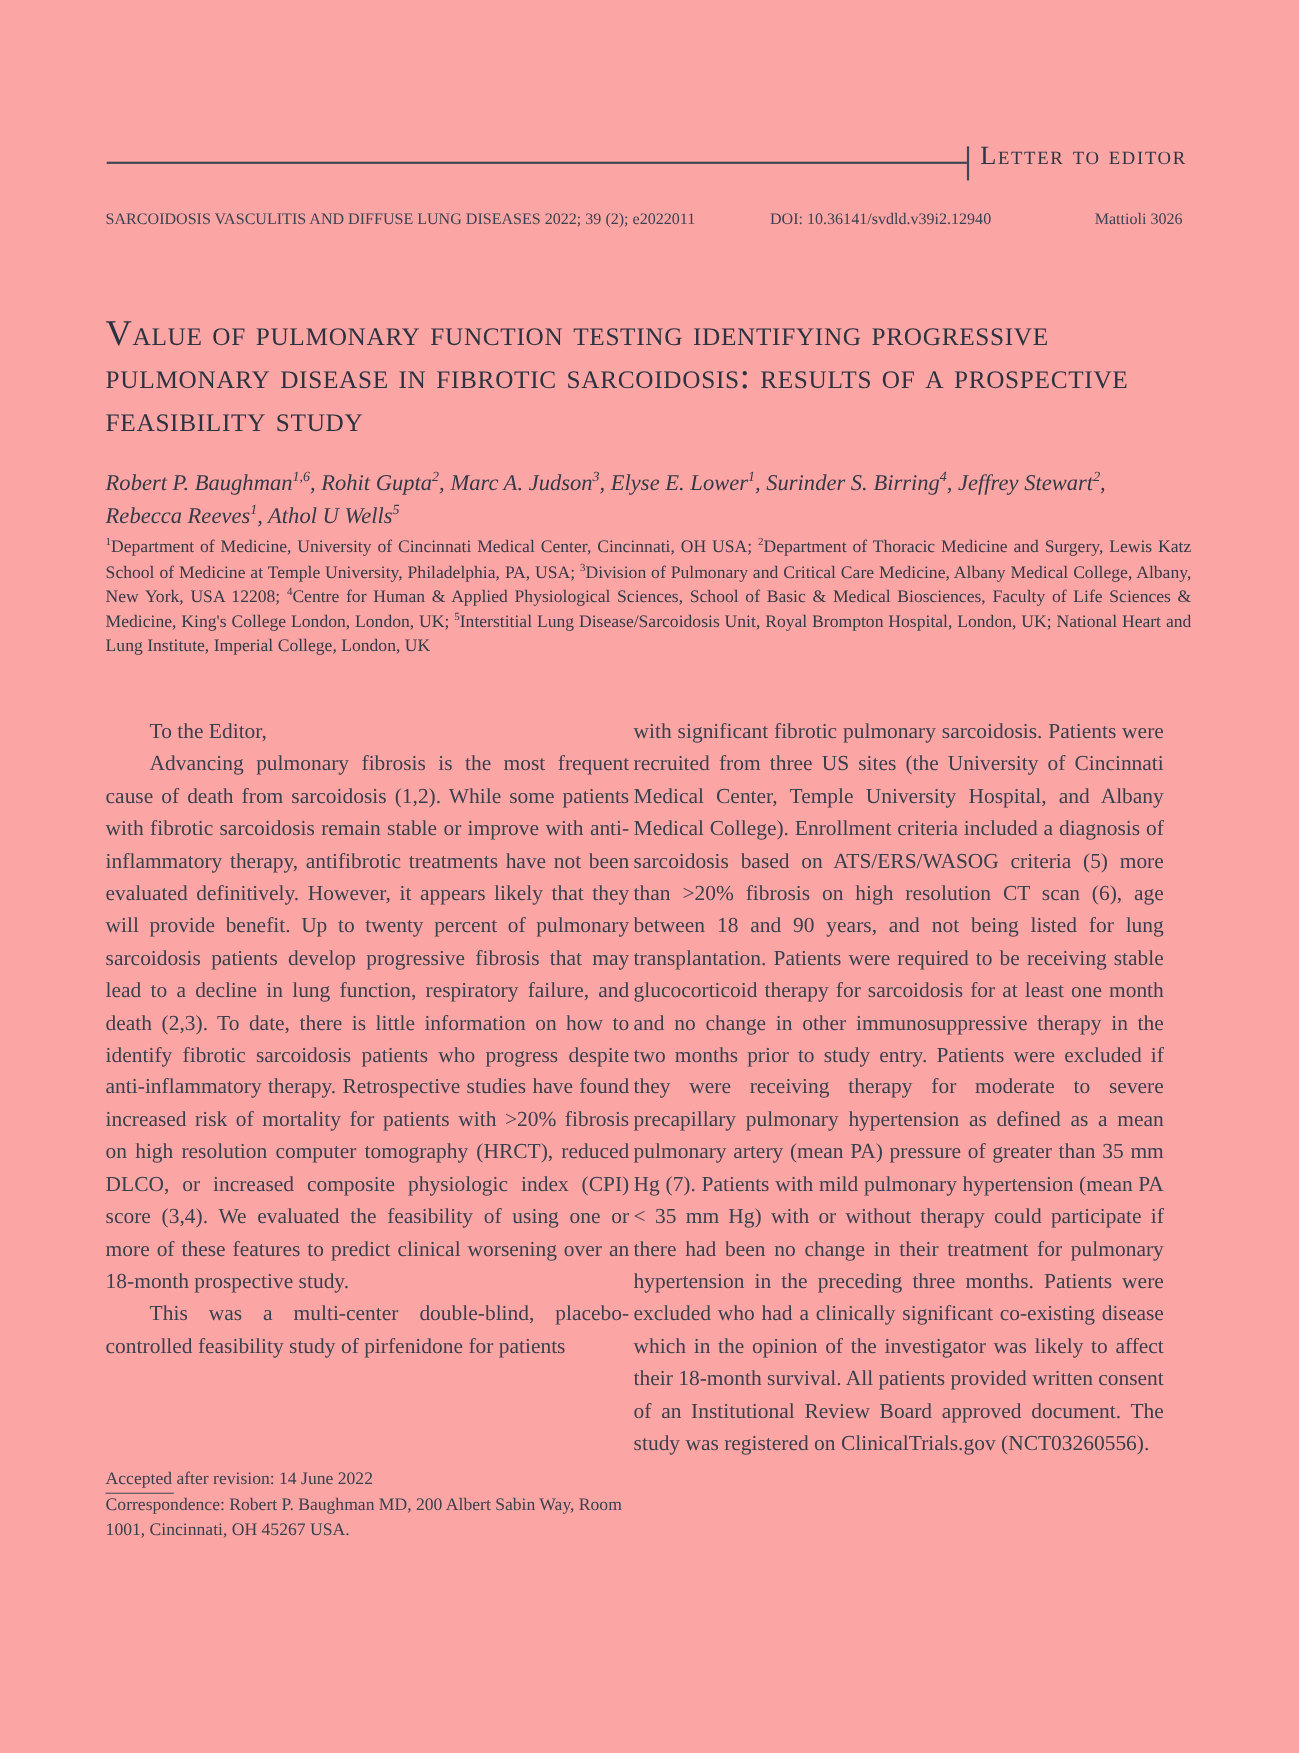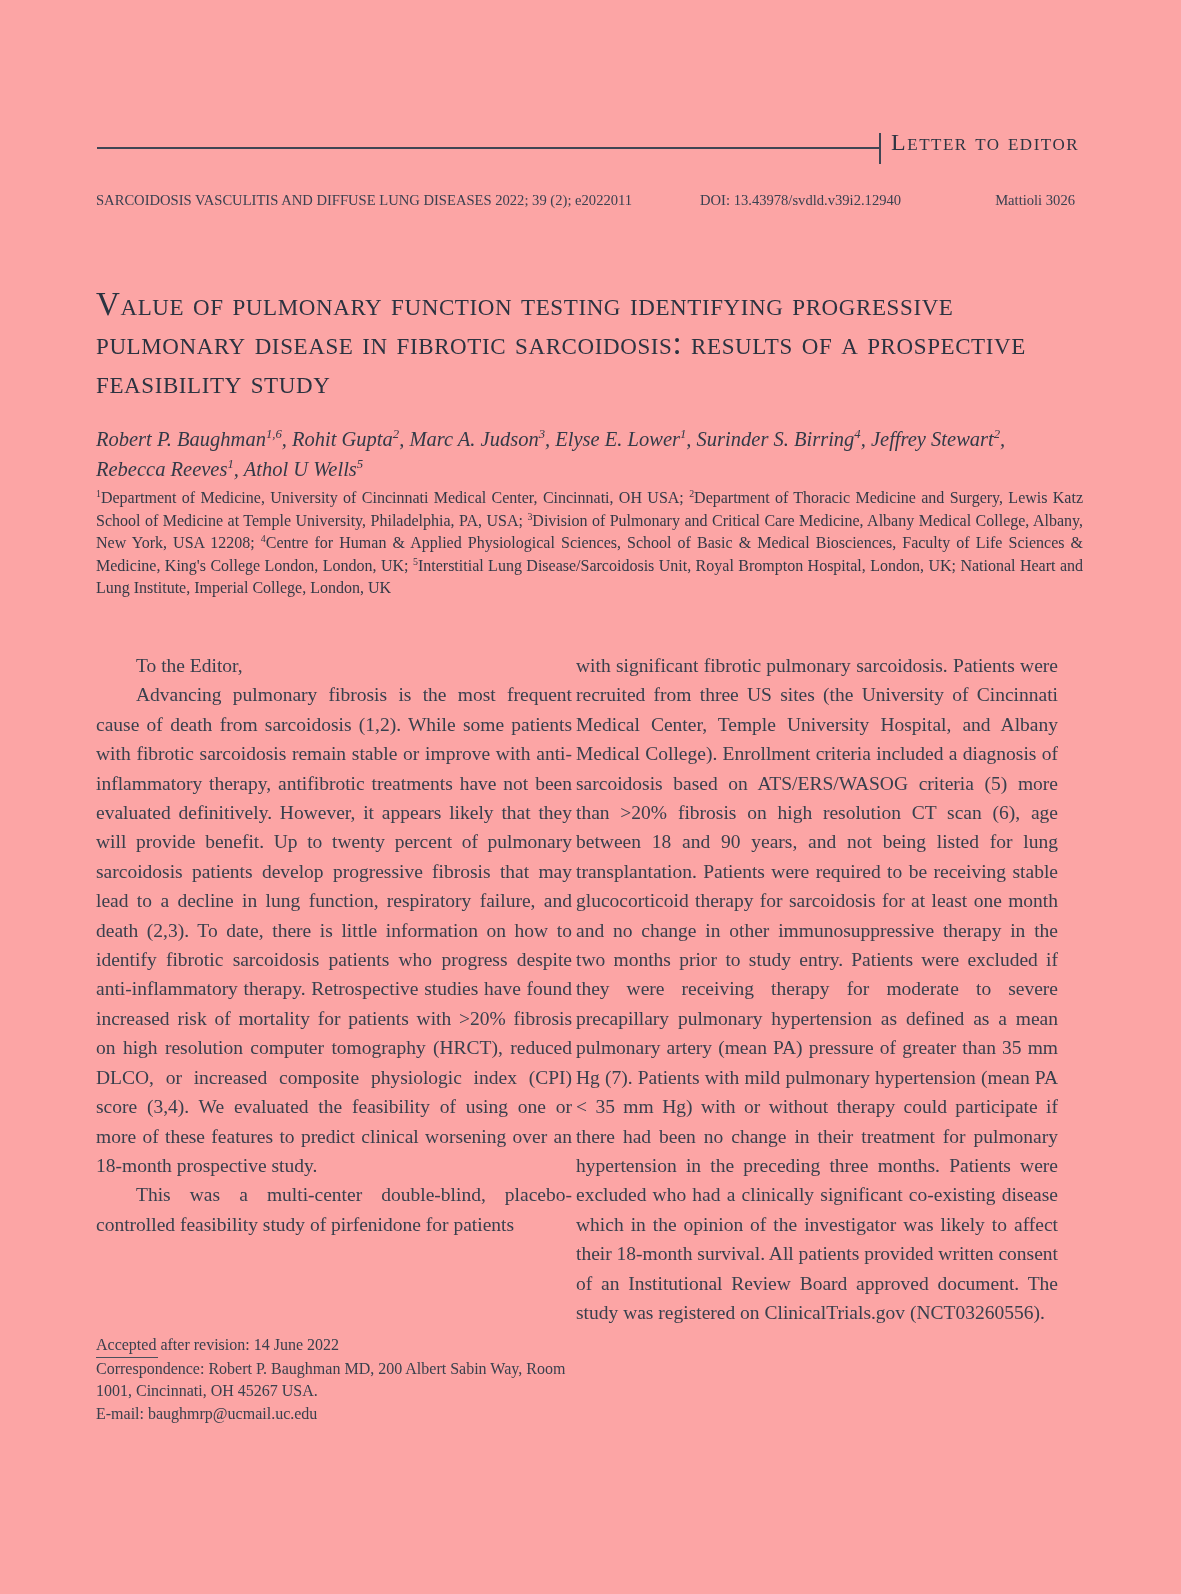--- a/index.html
+++ b/index.html
@@ -83,21 +83,21 @@
 <body>
 
 <div class="page">
 
   <div class="header-rule"></div>
   <div class="header-tick"></div>
   <div class="section-label">Letter to editor</div>
 
   <div class="journal-row">
     <span class="journal-name">SARCOIDOSIS VASCULITIS AND DIFFUSE LUNG DISEASES 2022; 39 (2); e2022011</span>
-    <span class="journal-doi">DOI: 13.43978/svdld.v39i2.12940</span>
+    <span class="journal-doi">DOI: 10.36141/svdld.v39i2.12940</span>
     <span class="journal-pub">Mattioli 3026</span>
   </div>
 
   <div class="article-title">Value of pulmonary function testing identifying progressive pulmonary disease in fibrotic sarcoidosis: results of a prospective feasibility study</div>
 
   <div class="author-line">Robert P. Baughman<sup>1,6</sup>, Rohit Gupta<sup>2</sup>, Marc A. Judson<sup>3</sup>, Elyse E. Lower<sup>1</sup>, Surinder S. Birring<sup>4</sup>, Jeffrey Stewart<sup>2</sup>, Rebecca Reeves<sup>1</sup>, Athol U Wells<sup>5</sup></div>
 
   <div class="affiliations"><sup>1</sup>Department of Medicine, University of Cincinnati Medical Center, Cincinnati, OH USA; <sup>2</sup>Department of Thoracic Medicine and Surgery, Lewis Katz School of Medicine at Temple University, Philadelphia, PA, USA; <sup>3</sup>Division of Pulmonary and Critical Care Medicine, Albany Medical College, Albany, New York, USA 12208; <sup>4</sup>Centre for Human &amp; Applied Physiological Sciences, School of Basic &amp; Medical Biosciences, Faculty of Life Sciences &amp; Medicine, King's College London, London, UK; <sup>5</sup>Interstitial Lung Disease/Sarcoidosis Unit, Royal Brompton Hospital, London, UK; National Heart and Lung Institute, Imperial College, London, UK</div>
 
   <div class="col-left body-text">
@@ -111,16 +111,15 @@
   <div class="col-right body-text">
     <div>
         <p class="noindent">with significant fibrotic pulmonary sarcoidosis. Patients were recruited from three US sites (the University of Cincinnati Medical Center, Temple University Hospital, and Albany Medical College). Enrollment criteria included a diagnosis of sarcoidosis based on ATS/ERS/WASOG criteria (5) more than &gt;20% fibrosis on high resolution CT scan (6), age between 18 and 90 years, and not being listed for lung transplantation.  Patients were required to be receiving stable glucocorticoid therapy for sarcoidosis for at least one month and no change in other immunosuppressive therapy in the two months prior to study entry. Patients were excluded if they were receiving therapy for moderate to severe precapillary pulmonary hypertension as defined as a mean pulmonary artery (mean PA) pressure of greater than 35 mm Hg (7). Patients with mild pulmonary hypertension (mean PA &lt; 35 mm Hg) with or without therapy could participate if there had been no change in their treatment for pulmonary hypertension in the preceding three months. Patients were excluded who had a clinically significant co-existing disease which in the opinion of the investigator was likely to affect their 18-month survival. All patients provided written consent of an Institutional Review Board approved document. The study was registered on ClinicalTrials.gov (NCT03260556).</p>
       </div>
   </div>
 
   <div class="footnotes">
     <div>Accepted after revision: 14 June 2022</div>
     <div class="fn-divider"></div>
     <div>Correspondence: Robert P. Baughman MD, 200 Albert Sabin Way, Room 1001, Cincinnati, OH 45267 USA.</div>
-    <div>E-mail: baughmrp@ucmail.uc.edu</div>
   </div>
 
 </div>
 
 </body></html>

